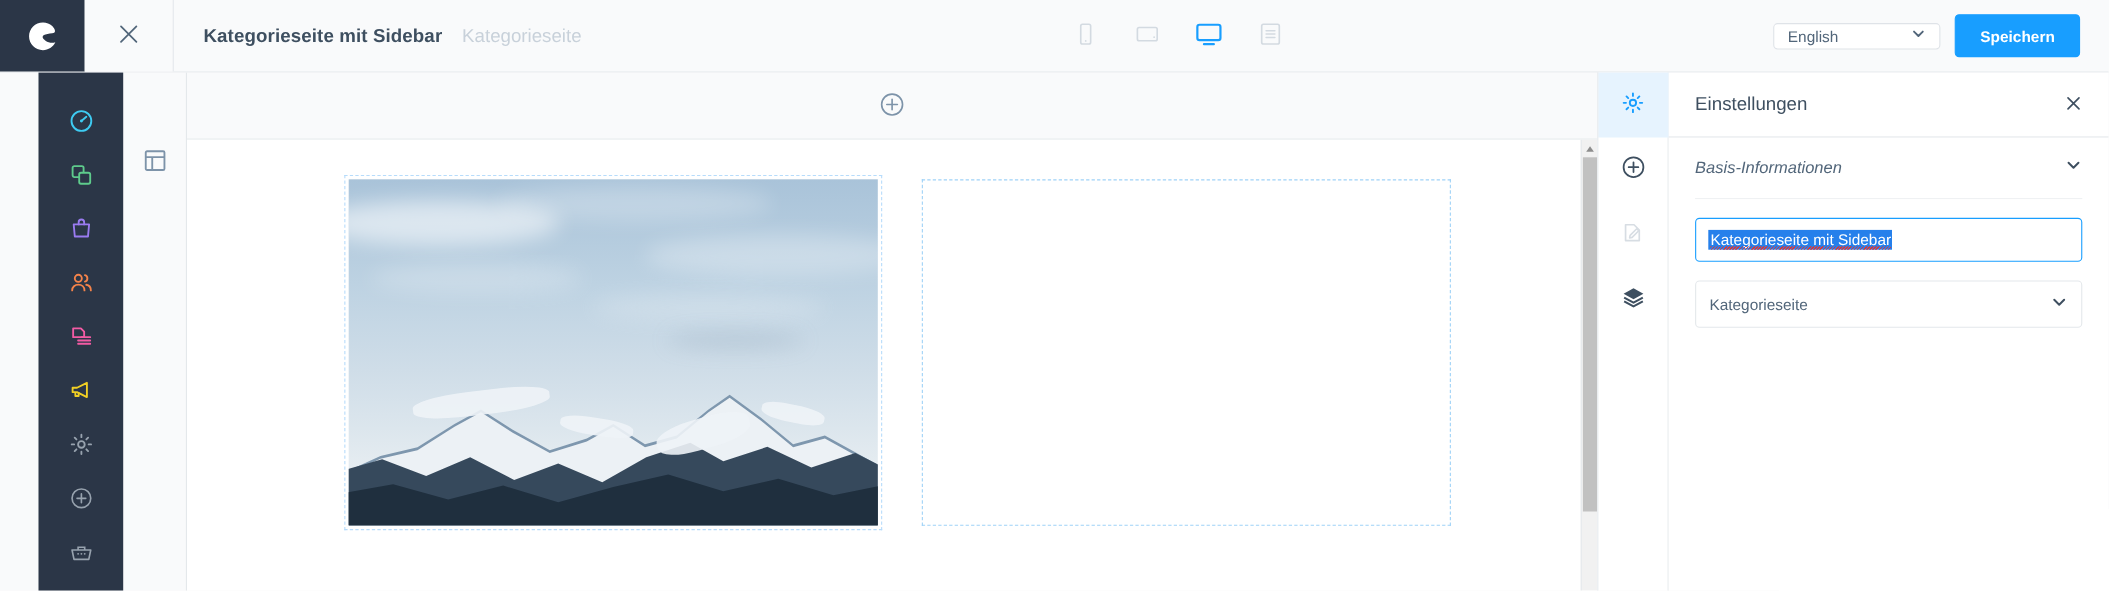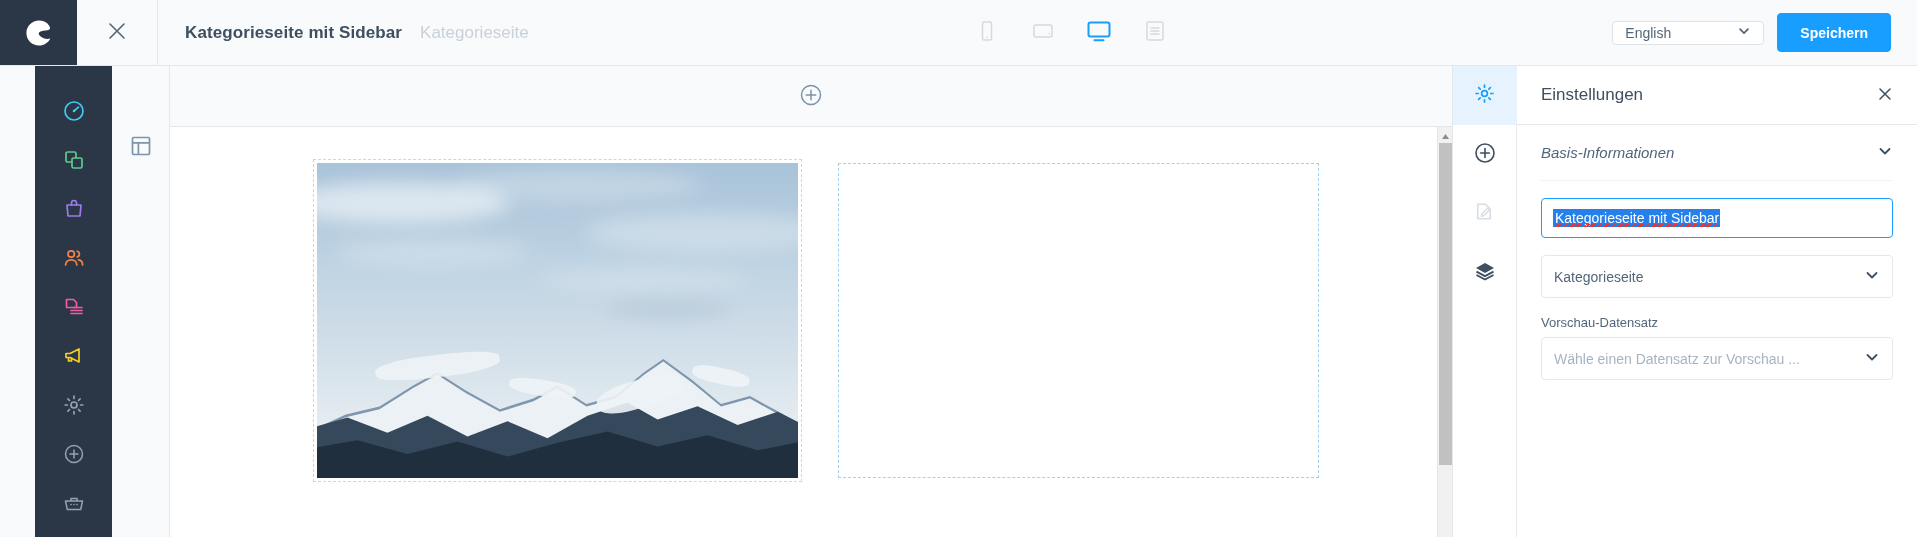--- a/index.html
+++ b/index.html
@@ -437,29 +437,18 @@
           <div class="selectbox">
             <span class="val">Kategorieseite</span>
             <span class="chev">
               <svg width="16" height="16" viewBox="0 0 16 16">
                 <path d="M3.5 6 L8 10.5 L12.5 6" fill="none" stroke="#3e4f60" stroke-width="1.8" stroke-linecap="round" stroke-linejoin="round"></path>
               </svg>
             </span>
           </div>
         </div>
 
-        <div class="field">
-          <label>Vorschau-Datensatz</label>
-          <div class="selectbox">
-            <span class="val ph">Wähle einen Datensatz zur Vorschau ...</span>
-            <span class="chev">
-              <svg width="16" height="16" viewBox="0 0 16 16">
-                <path d="M3.5 6 L8 10.5 L12.5 6" fill="none" stroke="#3e4f60" stroke-width="1.8" stroke-linecap="round" stroke-linejoin="round"></path>
-              </svg>
-            </span>
-          </div>
-        </div>
 
       </div>
     </div>
 
   </div>
 </div>
 
 </body></html>

